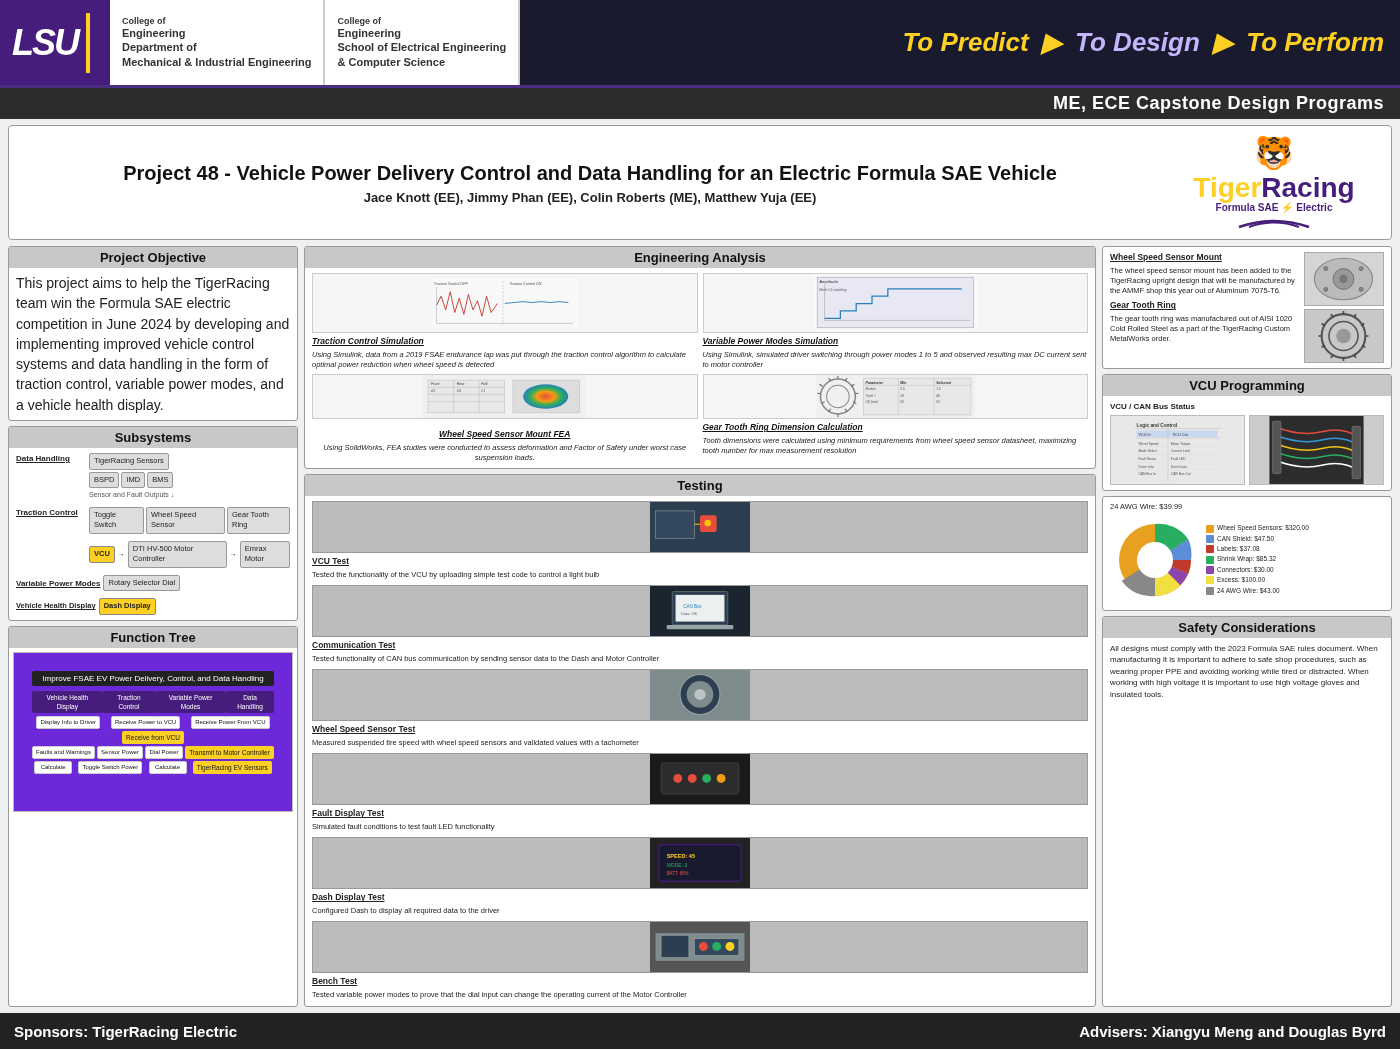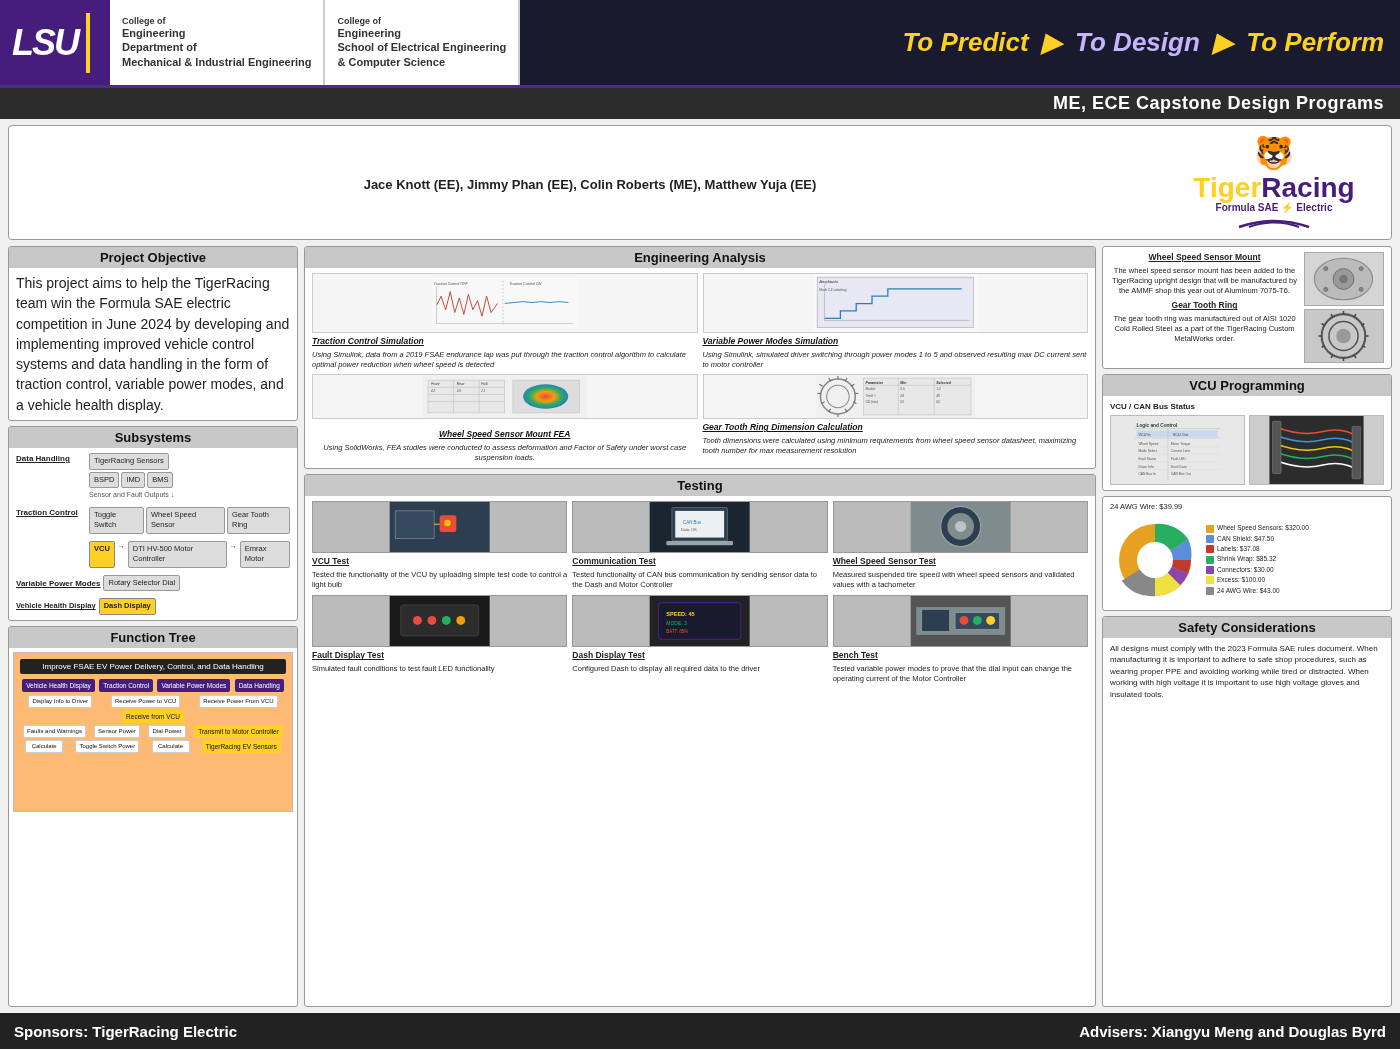--- a/index.html
+++ b/index.html
@@ -245,23 +245,23 @@
       background: #FDD023;
       border: 1px solid #888;
       padding: 2px 4px;
       border-radius: 2px;
       font-size: 7.5px;
       font-weight: bold;
     }
 
     
     .func-tree-placeholder {
-      background: #fdba74;
+      background: #6d28d9;
       border: 1px solid #bbb;
-      padding: 6px;
+      padding: 18px;
       font-size: 7.5px;
       min-height: 160px;
     }
     .func-tree-top {
       background: #222;
       color: #fff;
       text-align: center;
       font-size: 8px;
       padding: 2px 4px;
       border-radius: 2px;
@@ -334,21 +334,21 @@
     
     .traction-chart {
       width: 100%;
       height: 100%;
       padding: 4px;
     }
 
     
     .testing-grid {
       display: grid;
-      grid-template-columns: 1fr 1fr 1fr;
+      grid-template-columns: 1fr;
       gap: 5px;
     }
     .test-item h4 {
       font-size: 8.5px;
       font-weight: bold;
       text-decoration: underline;
       margin-bottom: 2px;
     }
     .test-item p {
       font-size: 7.5px;
@@ -489,20 +489,21 @@
 </div>
 
 <div class="subtitle-bar">
   <span>ME, ECE Capstone Design Programs</span>
 </div>
 
 <div class="main-content">
 
   <div class="project-title-area">
     <div class="project-title-text">
+      <h1>Project 48 - Vehicle Power Delivery Control and Data Handling for an Electric Formula SAE Vehicle</h1>
       <div class="authors">Jace Knott (EE), Jimmy Phan (EE), Colin Roberts (ME), Matthew Yuja (EE)</div>
     </div>
     <div class="tiger-racing-logo">
       <div class="tiger-icon">🐯</div>
       <div class="logo-text">
         <span style="color:#FDD023">Tiger</span><span style="color:#461d7c">Racing</span>
       </div>
       <div class="logo-sub">Formula SAE ⚡ Electric</div>
 
       <svg width="80" height="18">
@@ -547,21 +548,21 @@
               <span class="subsys-label">Traction Control</span>
               <div style="display:flex;flex-direction:column;gap:2px;">
                 <div style="display:flex;gap:2px;">
                   <span class="subsys-box">Toggle Switch</span>
                   <span class="subsys-box">Wheel Speed Sensor</span>
                   <span class="subsys-box">Gear Tooth Ring</span>
                 </div>
               </div>
             </div>
 
-            <div style="display:flex;gap:3px;margin-bottom:3px;">
+            <div style="display:flex;align-items:center;gap:3px;margin-bottom:3px;">
               <span style="min-width:70px;"></span>
               <span class="subsys-yellow-box">VCU</span>
               <span style="font-size:7px;">→</span>
               <span class="subsys-box">DTI HV-500 Motor Controller</span>
               <span style="font-size:7px;">→</span>
               <span class="subsys-box">Emrax Motor</span>
             </div>
 
             <div style="display:flex;align-items:center;gap:3px;margin-bottom:3px;">
               <span class="subsys-label">Variable Power Modes</span>
@@ -838,21 +839,21 @@
             </div>
           </div>
         </div>
       </div>
     </div>
 
     <div class="col-right">
 
       <div class="section-box">
         <div class="section-content">
-          <div style="display:flex;gap:5px;text-align:center;">
+          <div style="display:flex;gap:5px;">
             <div style="flex:1;">
               <div class="mfg-item">
                 <h4>Wheel Speed Sensor Mount</h4>
                 <p>The wheel speed sensor mount has been added to the TigerRacing upright design that will be manufactured by the AMMF shop this year out of Aluminum 7075-T6.</p>
               </div>
               <div class="mfg-item">
                 <h4>Gear Tooth Ring</h4>
                 <p>The gear tooth ring was manufactured out of AISI 1020 Cold Rolled Steel as a part of the TigerRacing Custom MetalWorks order.</p>
               </div>
             </div>

